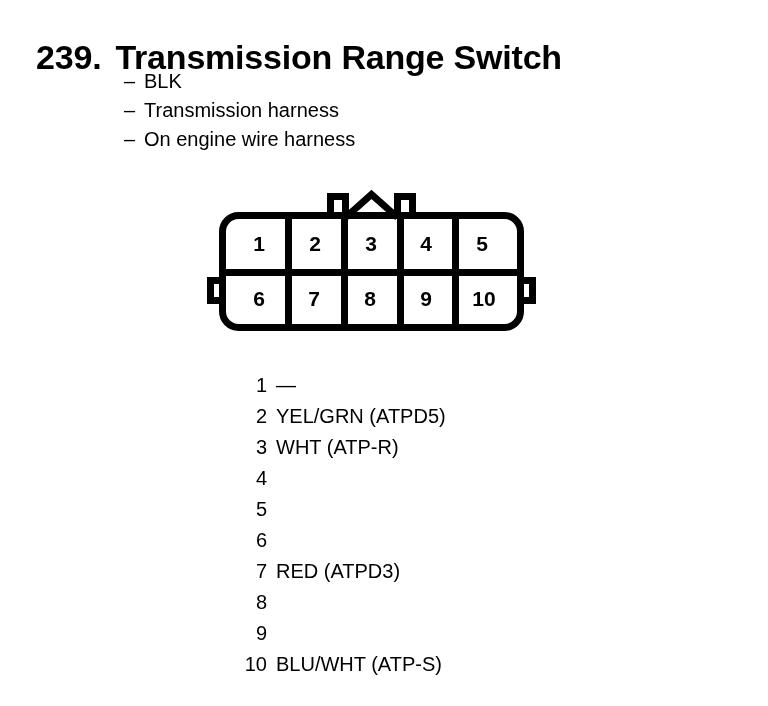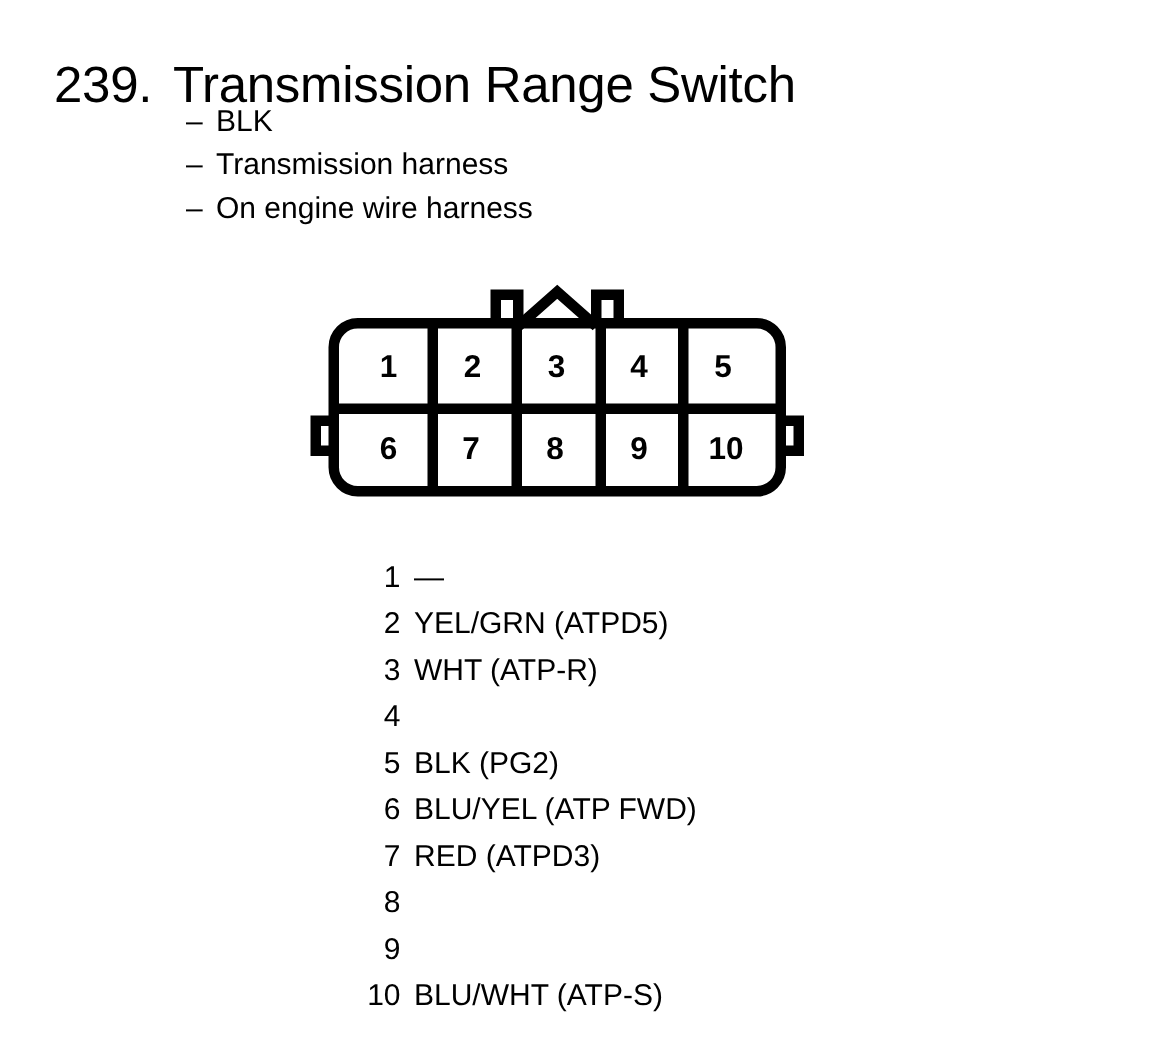--- a/index.html
+++ b/index.html
@@ -16,21 +16,21 @@
     color: #000000;
     -webkit-font-smoothing: none;
   }
 
   
   #page-title {
     position: absolute;
     left: 36px;
     top: 14px;
     font-size: 34px;
-    font-weight: normal;
+    font-weight: bold;
     letter-spacing: -0.2px;
     white-space: nowrap;
     line-height: 40px;
   }
   #page-title .num {
     display: inline-block;
     margin-right: 14px;
   }
 
   
@@ -163,25 +163,23 @@
   </div>
   <div class="pin-row">
     <span class="pin-num">3</span>
     <span class="pin-label">WHT (ATP-R)</span>
   </div>
   <div class="pin-row">
     <span class="pin-num">4</span>
   </div>
   <div class="pin-row">
     <span class="pin-num">5</span>
-    <span class="pin-label">BLK (PG2)</span>
   </div>
   <div class="pin-row">
     <span class="pin-num">6</span>
-    <span class="pin-label">BLU/YEL (ATP FWD)</span>
   </div>
   <div class="pin-row">
     <span class="pin-num">7</span>
     <span class="pin-label">RED (ATPD3)</span>
   </div>
   <div class="pin-row">
     <span class="pin-num">8</span>
   </div>
   <div class="pin-row">
     <span class="pin-num">9</span>

